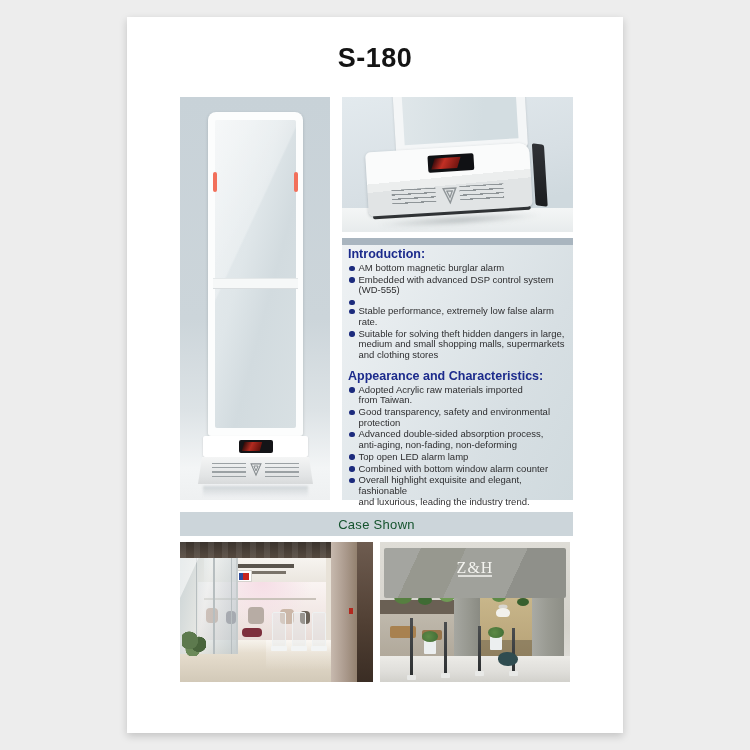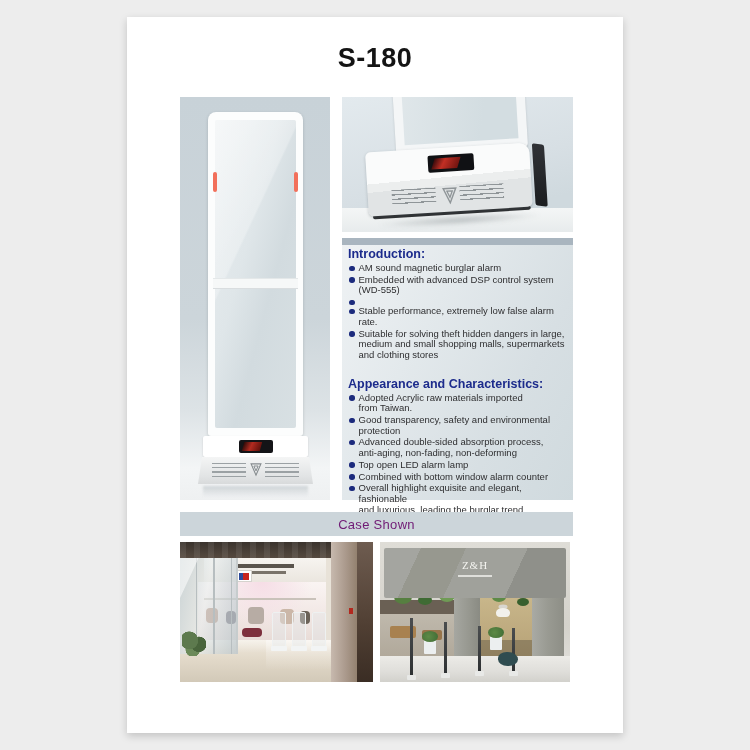--- a/index.html
+++ b/index.html
@@ -88,31 +88,31 @@
   .cu-underline{position:absolute;left:28px;top:113px;width:158px;height:4px;background:#2f3133;border-radius:2px;}
   .cu-shadow{position:absolute;left:30px;top:118px;width:168px;height:10px;background:radial-gradient(ellipse at center,rgba(90,100,105,.4),rgba(90,100,105,0) 70%);filter:blur(2px);}
   
   .info-panel{
     position:absolute;left:215px;top:221px;width:231px;height:262px;
     background:linear-gradient(118deg,#eff2f4 0%,#e3e9ec 35%,#d7dfe3 70%,#d0dade 100%);
   }
   .info-band{position:absolute;left:0;top:0;right:0;height:7px;background:#a9b5bf;}
   .info-content{position:absolute;left:6px;right:3px;top:9px;}
   .sec-heading{font-size:12.5px;line-height:14px;font-weight:700;color:#1c2b8c;margin:0 0 2px 0;}
-  .sec-heading.second{margin-top:16px;}
+  .sec-heading.second{margin-top:8px;}
   .bullets{list-style:none;margin:0;padding:0;}
   .bullets li{display:flex;margin:0 0 1px 0;}
   .dot{flex:none;width:5.5px;height:5.5px;border-radius:50%;background:#1c2b7d;margin:2.5px 4px 0 1px;}
   .btxt{white-space:pre-line;font-size:9.5px;line-height:10.7px;color:#2e2e30;}
   
   .case-band{
     position:absolute;left:53px;top:495px;width:393px;height:24px;
     background:#ccd5da;display:flex;align-items:center;justify-content:center;
   }
-  .case-band span{font-size:13px;color:#701a75;letter-spacing:.3px;}
+  .case-band span{font-size:13px;color:#14532d;letter-spacing:.3px;}
   
   .photo{position:absolute;top:525px;height:140px;overflow:hidden;background:#e8e2d8;}
   .photo-mall{left:53px;width:193px;}
   .pm-ceiling{position:absolute;left:0;top:0;width:193px;height:16px;
     background:repeating-linear-gradient(90deg,rgba(255,255,255,.08) 0 6px,rgba(255,255,255,0) 6px 14px),linear-gradient(#3a332d,#55493f);}
   .pm-fascia{position:absolute;left:24px;top:16px;width:122px;height:24px;background:linear-gradient(#f7f4f0,#ebe6df);}
   .pm-sign-bar{position:absolute;left:32px;top:6px;width:58px;height:4px;background:#5a544d;filter:blur(.6px);}
   .pm-sign-bar2{position:absolute;left:38px;top:13px;width:44px;height:3px;background:#7a736a;filter:blur(.6px);}
   .pm-ae{position:absolute;left:56px;top:28px;width:16px;height:12px;background:#fff;border:1px solid #d5d2cd;box-sizing:border-box;}
   .pm-ae-blue{position:absolute;left:2px;top:2px;width:4px;height:7px;background:#2b4a9b;}
@@ -150,21 +150,21 @@
   .pz-int-left{position:absolute;left:0;top:58px;width:78px;height:58px;background:linear-gradient(#c4beb2,#b0a89a);}
   .pz-int-band{position:absolute;left:0;top:0;width:78px;height:14px;background:#6a6054;}
   .pz-table1{position:absolute;left:10px;top:26px;width:26px;height:12px;background:#a8814f;border-radius:2px;}
   .pz-table2{position:absolute;left:42px;top:30px;width:20px;height:10px;background:#97744a;border-radius:2px;}
   .pz-mid{position:absolute;left:100px;top:56px;width:52px;height:60px;background:linear-gradient(#c8b68a,#b6a176);}
   .pz-mid-dark{position:absolute;left:0;bottom:0;width:52px;height:18px;background:rgba(70,62,52,.35);}
   .pz-lamp{position:absolute;left:16px;top:10px;width:14px;height:9px;background:#f2f1ec;border-radius:50% 50% 4px 4px;box-shadow:0 -6px 0 -2.5px #d8d6cf;}
   .pz-beam{position:absolute;left:4px;top:6px;width:182px;height:50px;border-radius:2px;
     background:linear-gradient(115deg,#a4a5a0 0 18%,#97988f 18% 40%,#a0a19b 40% 70%,#8f908a 70%);}
   .pz-sign{position:absolute;left:0;top:11px;width:100%;text-align:center;
-    font-family:"Liberation Serif","DejaVu Serif",serif;font-size:11px;letter-spacing:1px;color:#f4f4f0;}
+    font-family:"Liberation Serif","DejaVu Serif",serif;font-size:16px;letter-spacing:1px;color:#f4f4f0;}
   .pz-sign-sub{position:absolute;left:calc(50% - 17px);top:27px;width:34px;height:2px;background:rgba(244,244,240,.75);}
   .pz-leaves{position:absolute;left:14px;top:48px;width:18px;height:14px;border-radius:50%;background:#567f40;
     box-shadow:22px 3px 0 -2px #3f6b34,44px -1px 0 -1px #6f9b55,70px 4px 0 -3px #49753b,96px 0 0 -2px #5d8a47,120px 5px 0 -3px #38602e,146px 1px 0 -2px #679252;}
   .pz-col{position:absolute;top:56px;height:84px;background:linear-gradient(90deg,#a6a7a1,#96978f 60%,#8a8b83);}
   .pz-col-left{left:74px;width:26px;}
   .pz-col-right{right:6px;width:32px;background:linear-gradient(90deg,#a9aaa4,#999a92 50%,#8d8e86);}
   .pz-floor{position:absolute;left:0;top:114px;width:190px;height:26px;background:linear-gradient(#ecebe7,#dfdeda 60%,#d2d1cc);}
   .pz-pole{position:absolute;width:3px;background:linear-gradient(#4a4d4f,#2e3133);}
   .pz-pole .ped-base{left:-3px;right:-3px;bottom:-4px;background:#e8e9e7;}
   .pz-p1{left:30px;top:76px;height:58px;}
@@ -229,21 +229,21 @@
     </div>
   </div>
 
   <div class="info-panel">
     <div class="info-band"></div>
     <div class="info-content">
       <div class="sec-heading">Introduction:</div>
       <ul class="bullets">
         <li>
             <span class="dot"></span>
-            <span class="btxt">AM sound magnetic burglar alarm</span>
+            <span class="btxt">AM bottom magnetic burglar alarm</span>
           </li>
         <li>
             <span class="dot"></span>
             <span class="btxt">Embedded with advanced DSP control system
 (WD-555)</span>
           </li>
         <li>
             <span class="dot"></span>
           </li>
         <li>
@@ -278,21 +278,21 @@
             <span class="dot"></span>
             <span class="btxt">Top open LED alarm lamp</span>
           </li>
         <li>
             <span class="dot"></span>
             <span class="btxt">Combined with bottom window alarm counter</span>
           </li>
         <li>
             <span class="dot"></span>
             <span class="btxt">Overall highlight exquisite and elegant, fashionable
-and luxurious, leading the burglar trend.</span>
+and luxurious, leading the industry trend.</span>
           </li>
       </ul>
     </div>
   </div>
 
   <div class="case-band">
     <span>Case Shown</span>
   </div>
 
   <div class="photo photo-mall">

